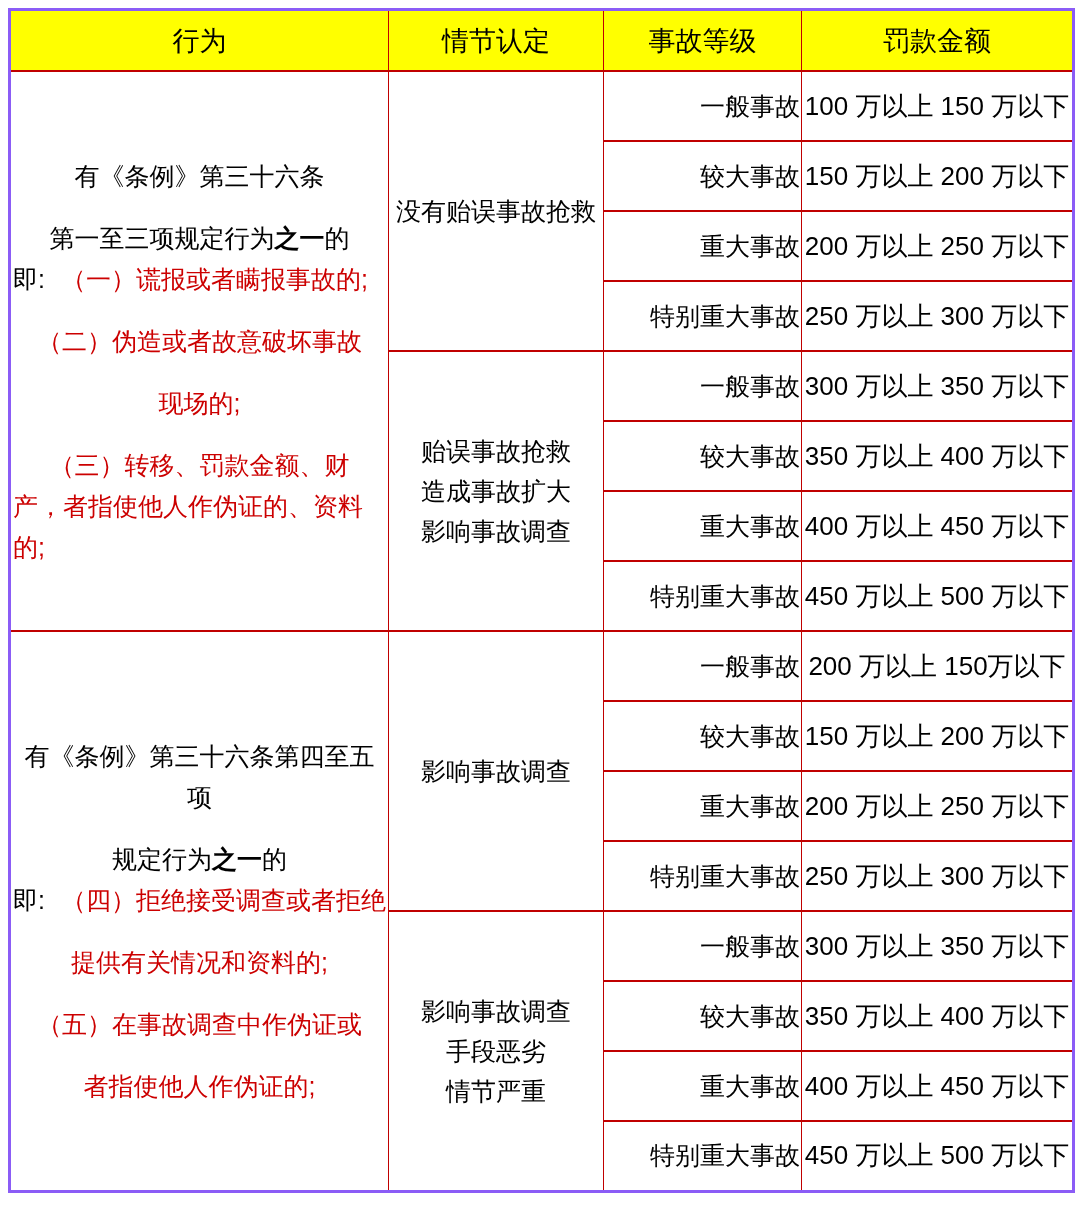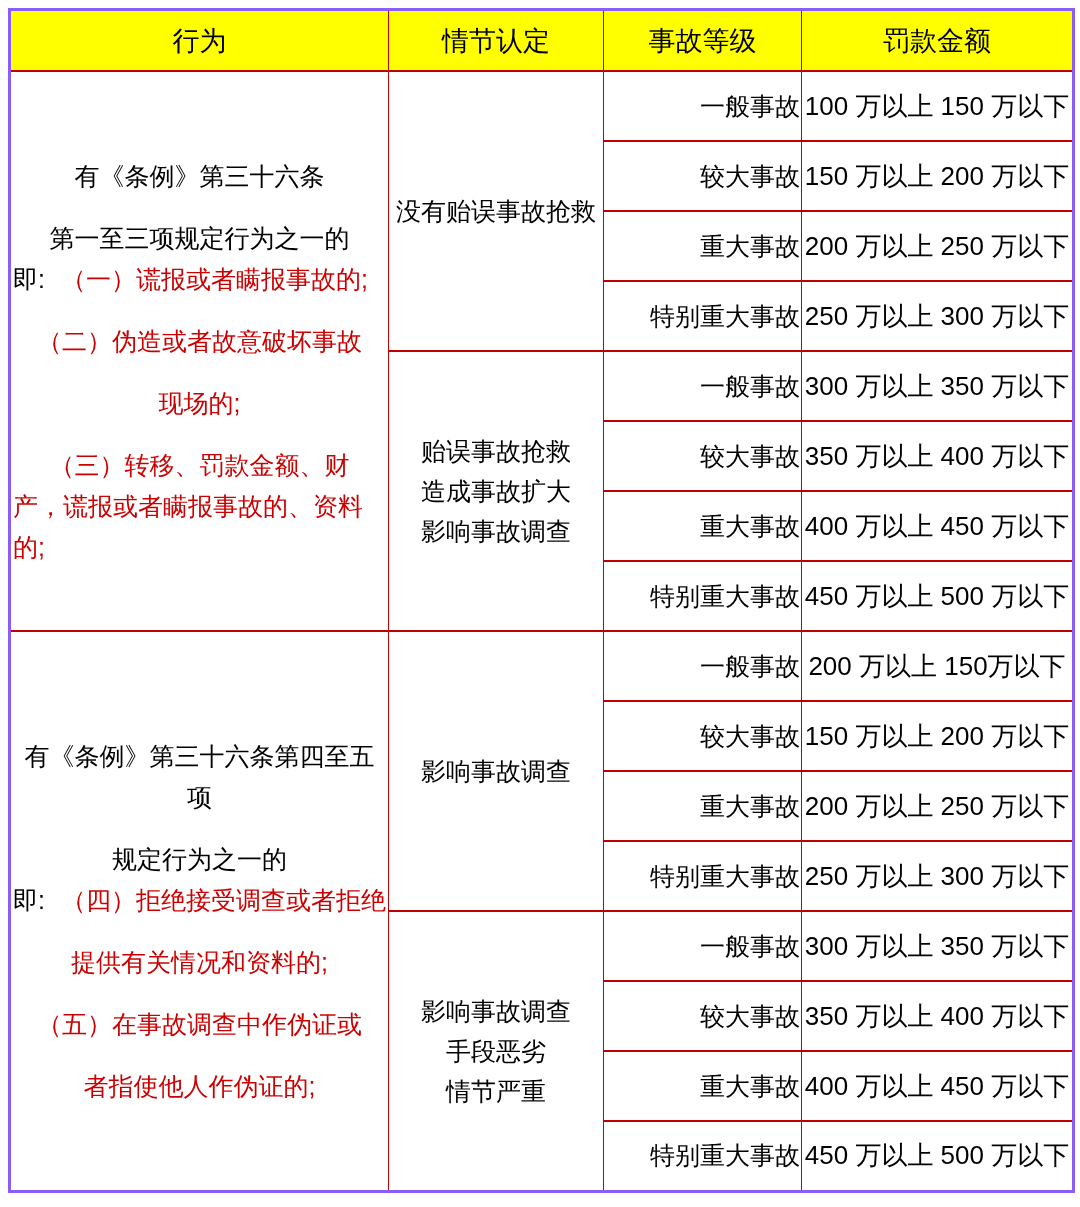--- a/index.html
+++ b/index.html
@@ -58,21 +58,21 @@
   }
   td.behavior-cell {
     font-size: 25px;
     line-height: 41px;
     padding: 0 2px;
     text-align: center;
   }
   .ln-c { text-align: center; margin-top: 21px; }
   .ln-l { text-align: left; }
   .red { color: #cc0000; }
-  .bold { font-weight: normal; }
+  .bold { font-weight: bold; }
   .gap { margin-left: 16px; }
 </style>
 </head>
 <body>
 
 <table class="penalty-table">
   <colgroup>
     <col class="c1">
       <col class="c2">
       <col class="c3">
@@ -89,21 +89,21 @@
   <tbody>
 
     <tr>
       <td class="behavior-cell" rowspan="8">
         <div class="ln-c">有《条例》第三十六条</div>
         <div class="ln-c"><span>第一至三项规定行为</span><span class="bold">之一</span><span>的</span></div>
         <div class="ln-l"><span>即:</span><span class="red gap">（一）谎报或者瞒报事故的;</span></div>
         <div class="ln-c red">（二）伪造或者故意破坏事故</div>
         <div class="ln-c red">现场的;</div>
         <div class="ln-c red">（三）转移、罚款金额、财</div>
-        <div class="ln-l red">产，谎报或者瞒报事故的、资料的;</div>
+        <div class="ln-l red">产，者指使他人作伪证的、资料的;</div>
       </td>
       <td class="circ-cell" rowspan="4">没有贻误事故抢救</td>
       <td class="level-cell">一般事故</td>
       <td class="fine-cell">100 万以上 150 万以下</td>
     </tr>
     <tr>
       <td class="level-cell">较大事故</td>
       <td class="fine-cell">150 万以上 200 万以下</td>
     </tr>
     <tr>

